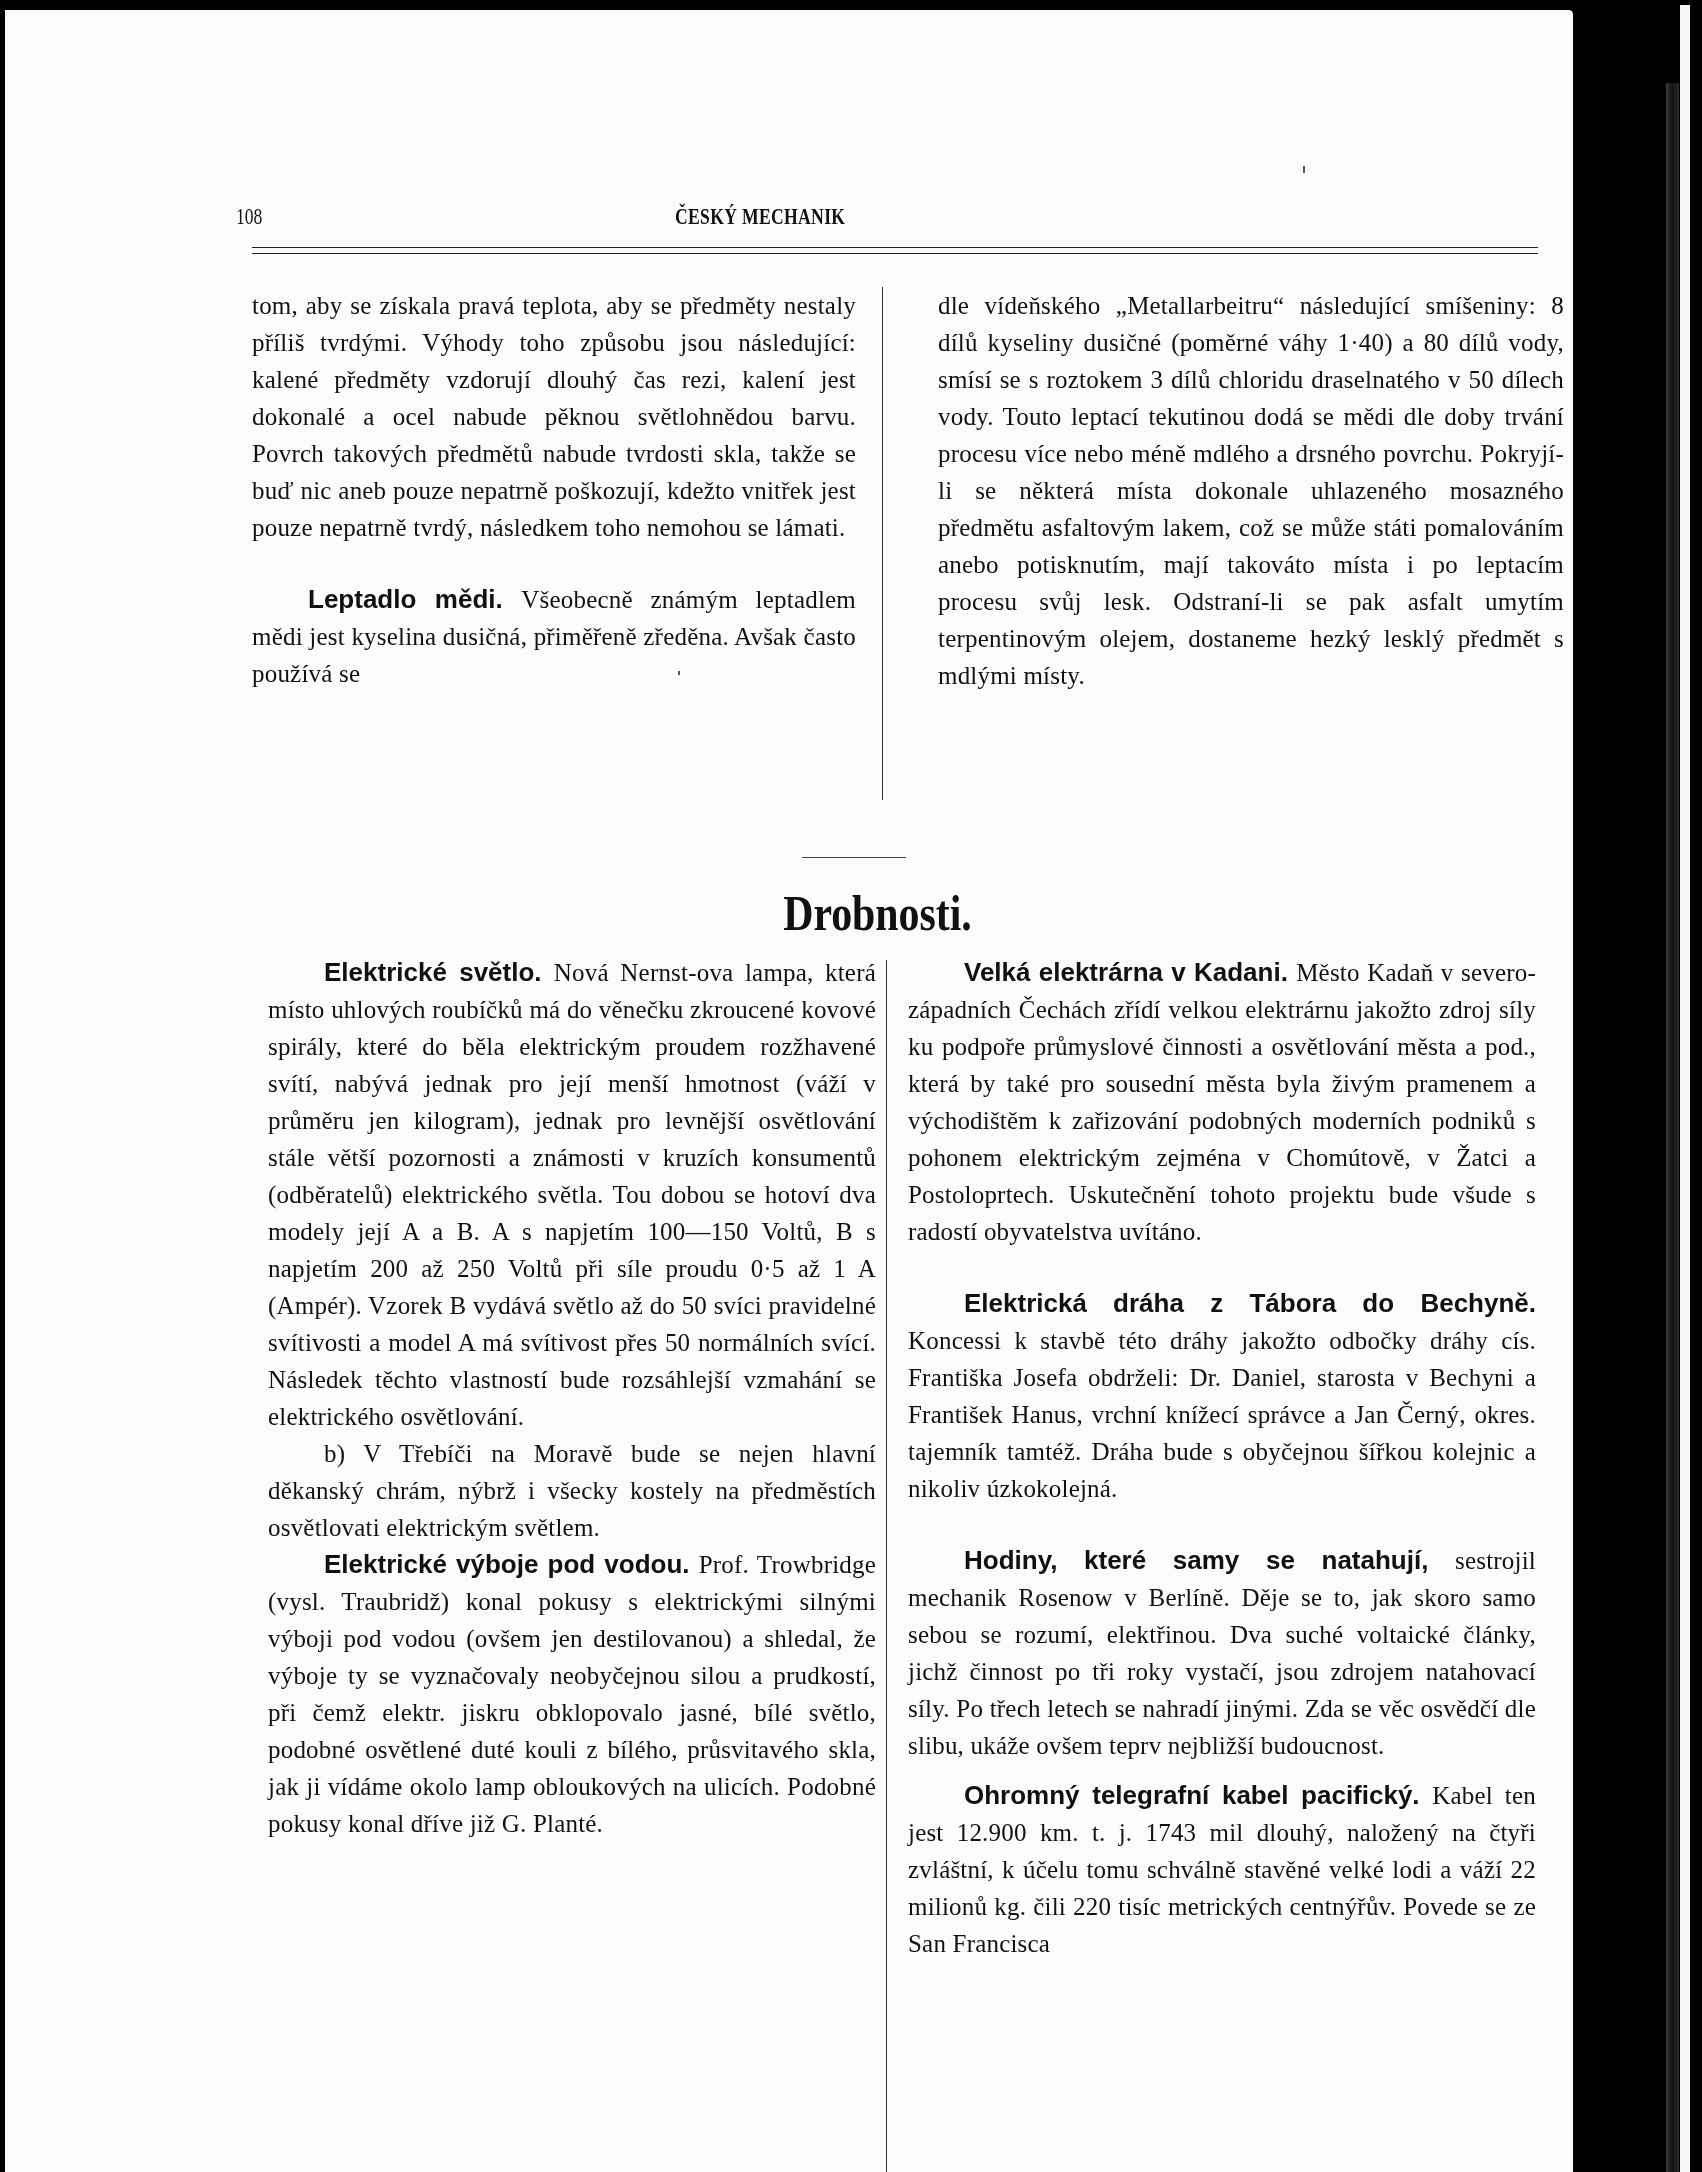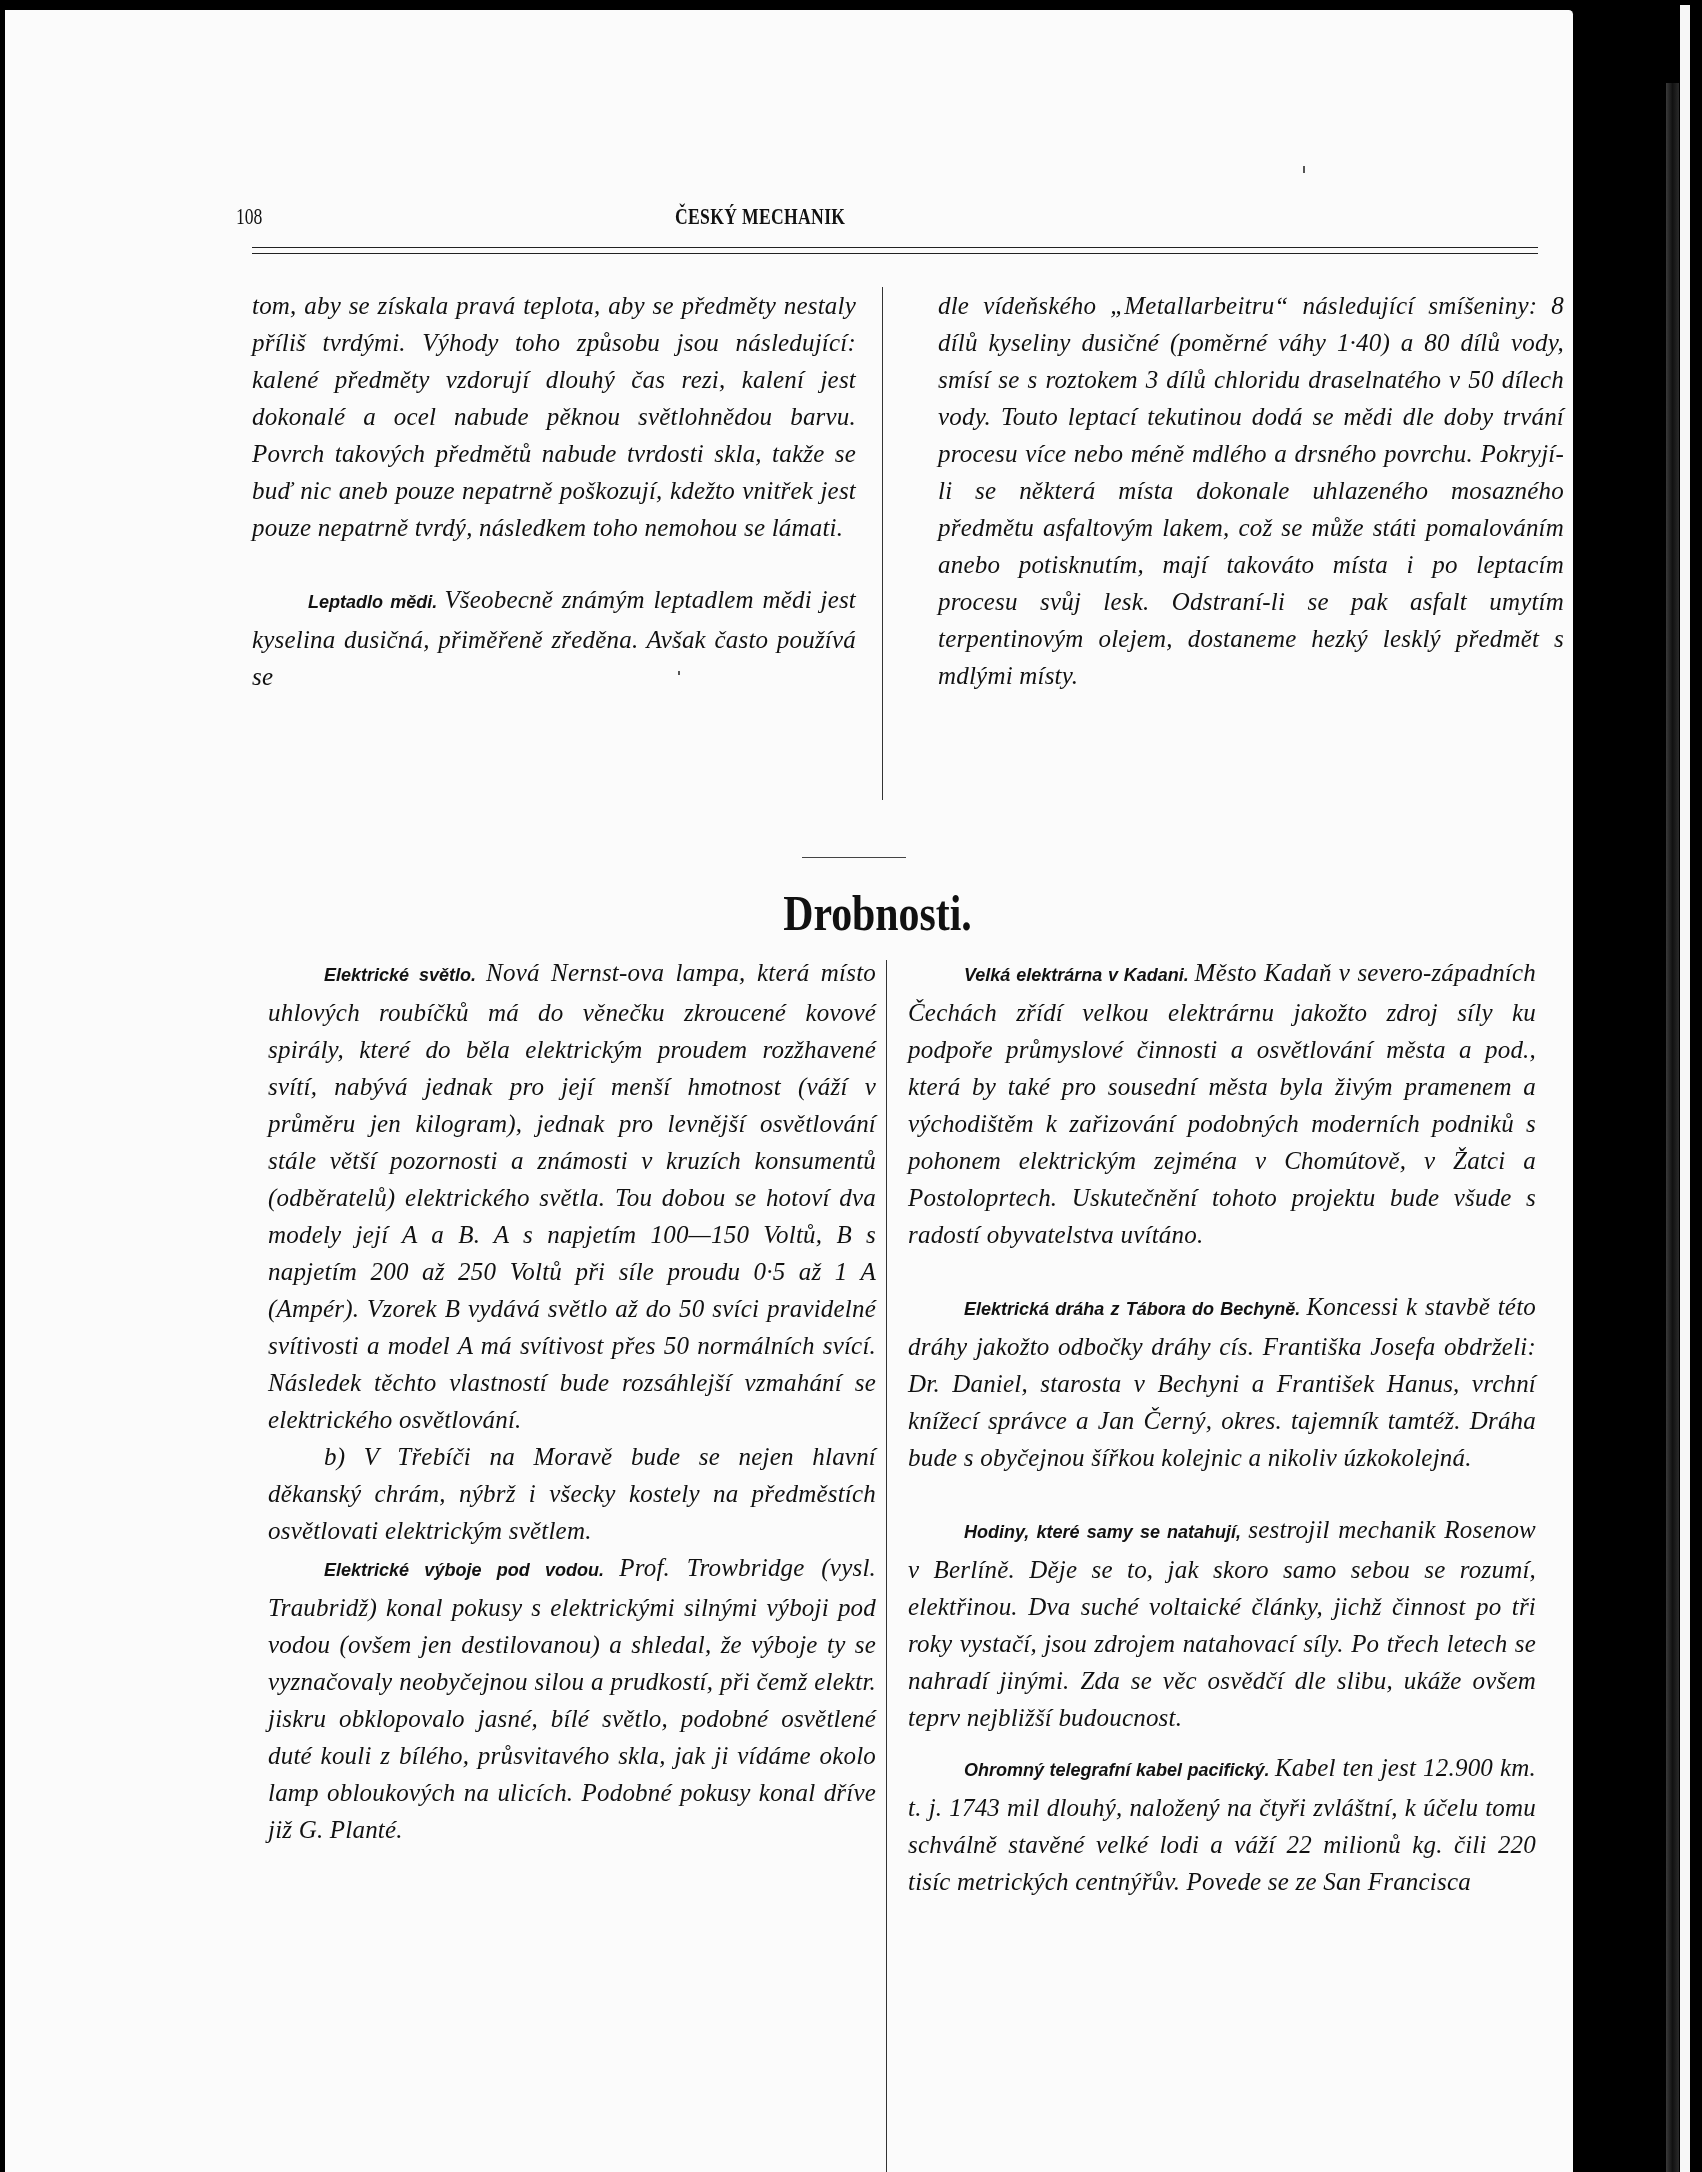--- a/index.html
+++ b/index.html
@@ -51,28 +51,27 @@
     width: 1286px; height: 7px;
     border-top: 1.7px solid #222; border-bottom: 1.7px solid #222;
     box-sizing: border-box;
   }
   .col {
     position: absolute;
     font-size: 25px;
     line-height: 37px;
     text-align: justify;
     letter-spacing: 0.2px;
-    font-style: italic;
   }
   .col p { margin: 0; text-indent: 0; }
   .col .indent { text-indent: 56px; }
   .col .head {
     font-family: "Liberation Sans", "DejaVu Sans", sans-serif;
     font-weight: bold;
-    font-size: 18px;
+    font-size: 26px;
     letter-spacing: 0;
   }
   .col .gap { height: 35px; }
   .col .gap-s { height: 13px; }
   .col-left-top  { left: 252px;  top: 287px;  width: 604px; }
   .col-right-top { left: 902px; top: 287px;  width: 626px; margin-left: 36px; }
   .col-left-bot  { left: 268px;  top: 954px; width: 608px; }
   .col-right-bot { left: 908px; top: 954px; width: 628px; }
   .vrule {
     position: absolute; width: 1.3px; background: #333;

